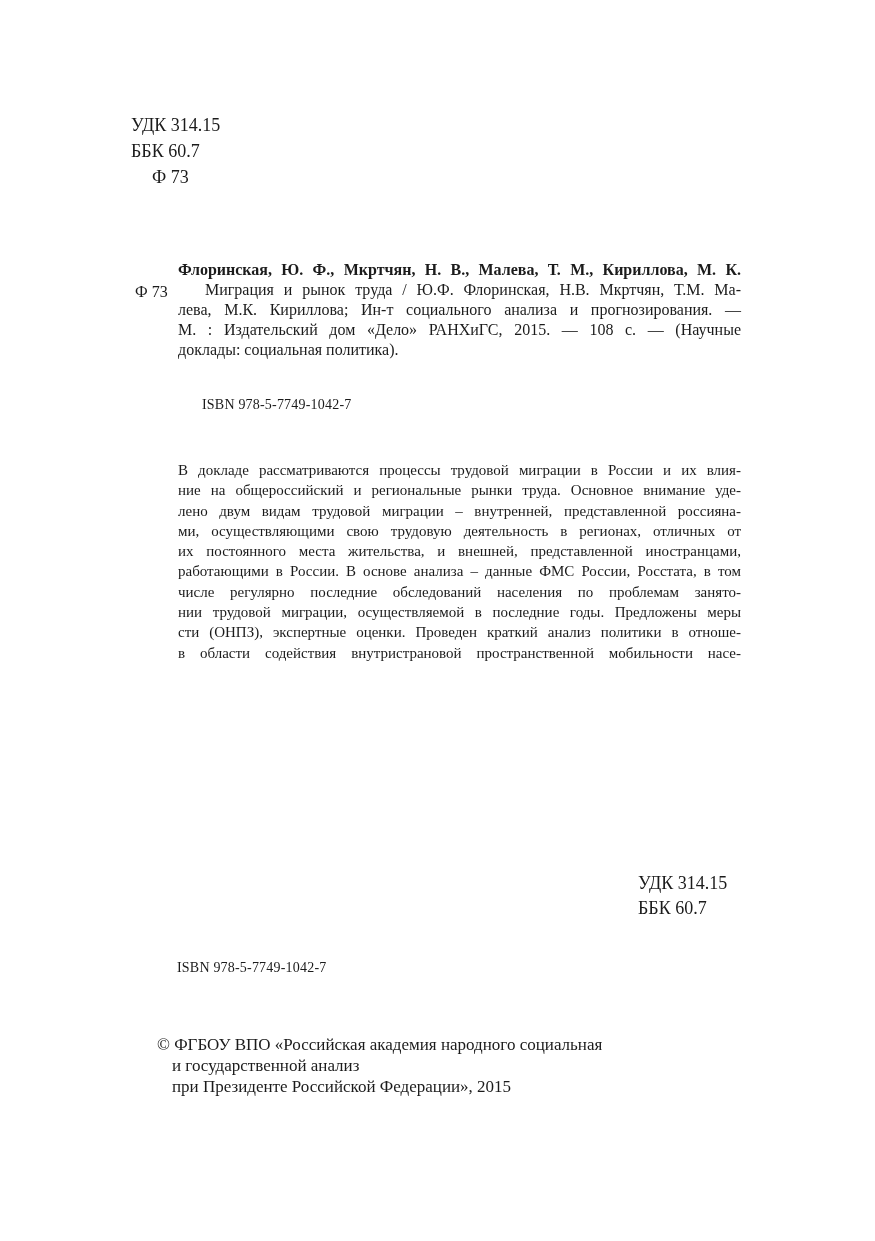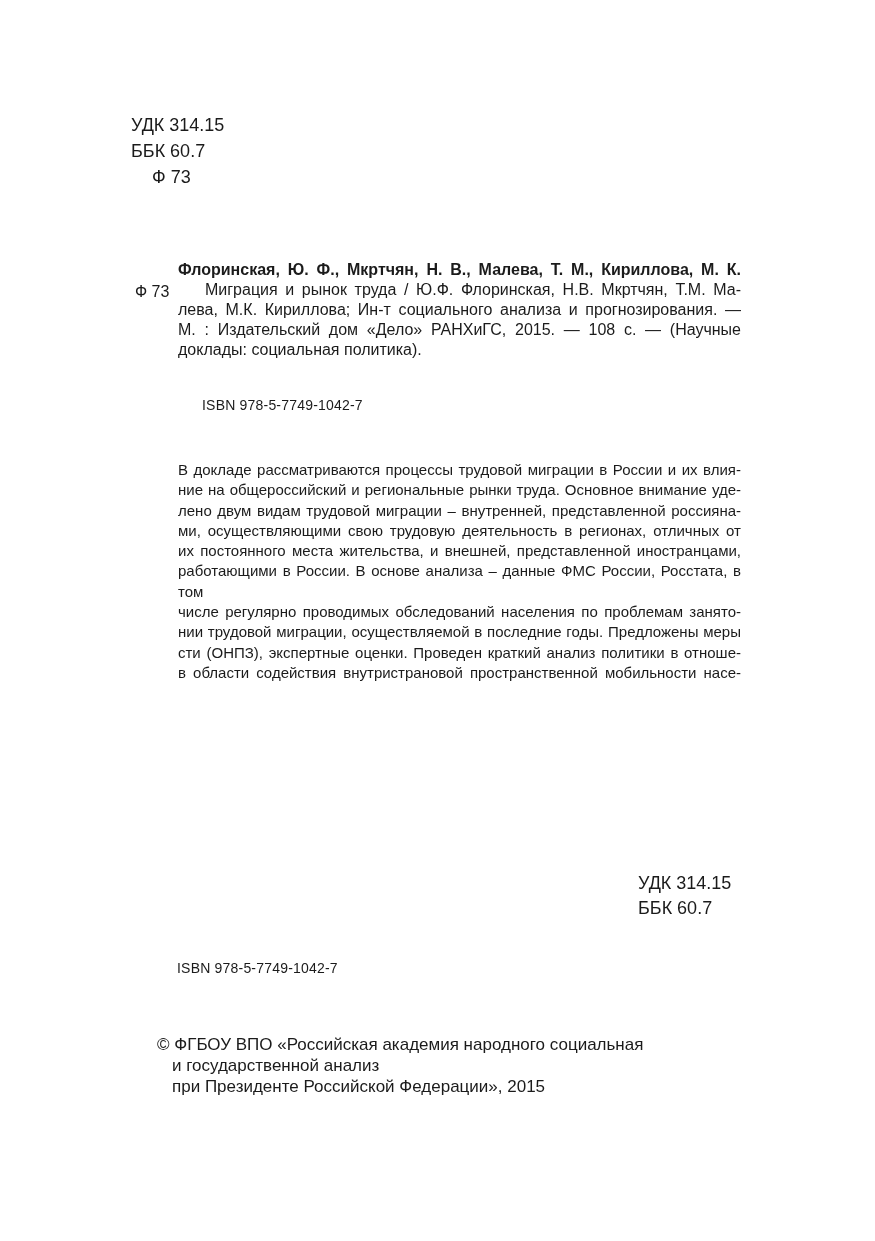--- a/index.html
+++ b/index.html
@@ -7,21 +7,21 @@
     padding: 0;
     background: #e8e8e8;
   }
   .page {
     position: relative;
     width: 875px;
     height: 1241px;
     margin: 0 auto;
     background: #ffffff;
     color: #1b1b1b;
-    font-family: Liberation Sans, sans-serif;
+    font-family: Liberation Serif, serif;
     overflow: hidden;
   }
 
   
   .codes-top {
     position: absolute;
     left: 131px;
     top: 112px;
     font-size: 18px;
     line-height: 26px;
@@ -130,21 +130,21 @@
 
   <div class="isbn isbn-top">ISBN 978-5-7749-1042-7</div>
 
   <div class="abstract">
     <div class="jline">В докладе рассматриваются процессы трудовой миграции в России и их влия-</div>
     <div class="jline">ние на общероссийский и региональные рынки труда. Основное внимание уде-</div>
     <div class="jline">лено двум видам трудовой миграции – внутренней, представленной россияна-</div>
     <div class="jline">ми, осуществляющими свою трудовую деятельность в регионах, отличных от</div>
     <div class="jline">их постоянного места жительства, и внешней, представленной иностранцами,</div>
     <div class="jline">работающими в России. В основе анализа – данные ФМС России, Росстата, в том</div>
-    <div class="jline">числе регулярно проводимых обследований населения по проблемам занято-</div>
+    <div class="jline">числе регулярно последние обследований населения по проблемам занято-</div>
     <div class="jline">нии трудовой миграции, осуществляемой в последние годы. Предложены меры</div>
     <div class="jline">сти (ОНПЗ), экспертные оценки. Проведен краткий анализ политики в отноше-</div>
     <div class="jline">в области содействия внутристрановой пространственной мобильности насе-</div>
   </div>
 
   <div class="codes-bottom">
     <div>УДК 314.15</div>
     <div>ББК 60.7</div>
   </div>
 

